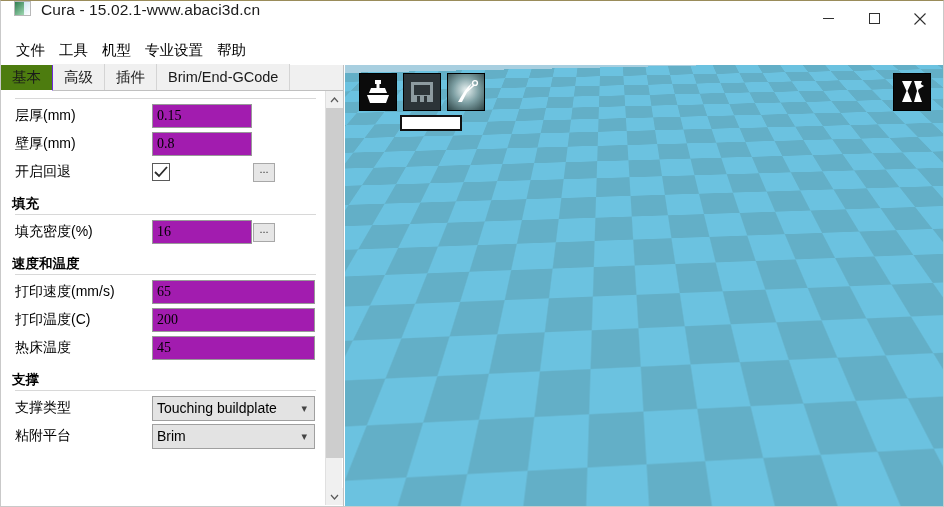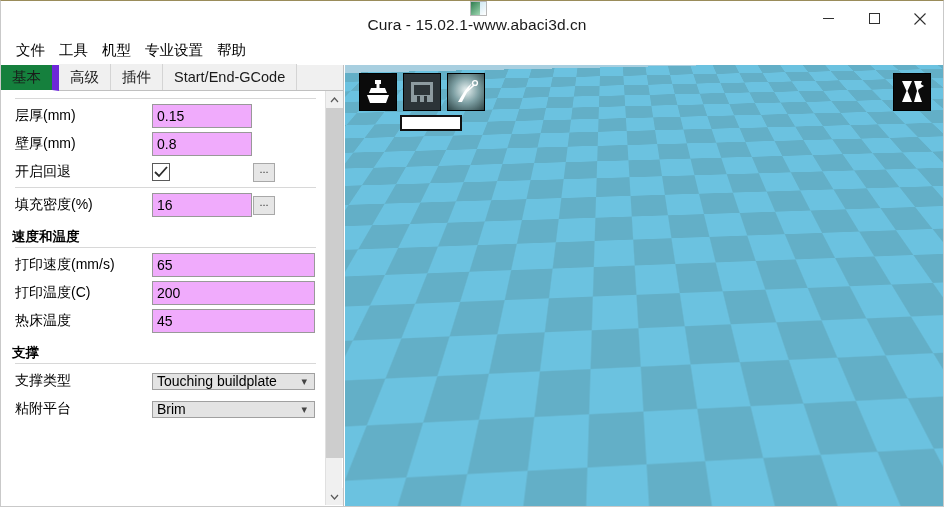--- a/index.html
+++ b/index.html
@@ -19,21 +19,21 @@
     border-right: 1px solid #c9c9c9;
     border-bottom: 1px solid #c9c9c9;
     overflow: hidden;
   }
 
   
   .titlebar {
     position: absolute; top: 0; left: 0;
     width: 942px; height: 35px;
     background: #ffffff;
-    display: flex; align-items: center; flex-direction: column;
+    display: flex; align-items: flex-start;
   }
   .app-icon {
     width: 17px; height: 15px;
     margin-left: 13px;
     background: #f2f2f2;
     border: 1px solid #b8b8b8;
     display: flex;
     overflow: hidden;
   }
   .app-icon .c1 { width: 9px; background: linear-gradient(135deg,#2f7d4f,#9fd8b2); }
@@ -93,24 +93,24 @@
     height: 26px;
     padding: 0 11px;
     display: flex; align-items: center;
     font-size: 14.5px;
     color: #1a1a1a;
     background: #f0f0f0;
     border-right: 1px solid #d4d4d4;
     white-space: nowrap;
   }
   .tab.active {
-    background: #15803d;
+    background: #4d7c0f;
     border-bottom: 1px solid #ffffff;
     margin-bottom: -1px;
-    border-right: 7px solid #6d28d9;
+    border-right: 1px solid #6d28d9;
   }
 
   
   .settings-scroll {
     position: relative;
     height: 414px;
     overflow: hidden;
     background: #ffffff;
   }
   .settings-inner {
@@ -147,26 +147,26 @@
   .row-ctl {
     position: absolute;
     left: 151px;
   }
   .row { position: relative; }
 
   .txtbox {
     width: 100px;
     height: 24px;
     border: 1px solid #999999;
-    background: #f0abfc;
+    background: #a21caf;
     font-size: 14px;
     color: #000;
     padding: 0 4px;
     line-height: 22px;
-    font-family: Liberation Sans, sans-serif;
+    font-family: Liberation Serif, serif;
     display: block;
   }
   .txtbox.wide { width: 163px; }
 
   .chk {
     width: 18px; height: 18px;
     border: 1px solid #5a5a5a;
     background: #ffffff;
     display: flex; align-items: center; justify-content: center;
   }
@@ -179,21 +179,21 @@
     background: #e6e6e6;
     border: 1px solid #a8a8a8;
     font-size: 11px;
     color: #333;
     display: flex; align-items: center; justify-content: center;
     line-height: 6px;
     padding-bottom: 6px;
   }
 
   .combo {
-    width: 163px; height: 17px;
+    width: 163px; height: 25px;
     background: #e3e3e3;
     border: 1px solid #a0a0a0;
     display: flex; align-items: center;
     padding: 0 4px;
     font-size: 14px;
     color: #000;
     justify-content: space-between;
   }
   .combo .cv { white-space: nowrap; }
   .combo .ca { color: #444; font-size: 11px; margin-right: 3px; }
@@ -344,21 +344,21 @@
       <div class="tab active">
         <span>基本</span>
       </div>
       <div class="tab">
         <span>高级</span>
       </div>
       <div class="tab">
         <span>插件</span>
       </div>
       <div class="tab">
-        <span>Start/End-GCode</span>
+        <span>Brim/End-GCode</span>
       </div>
     </div>
 
     <div class="settings-scroll">
       <div class="settings-inner">
 
         <div class="group-rule"></div>
 
         <div class="row">
           <span class="row-label">层厚(mm)</span>
@@ -379,20 +379,21 @@
           <span class="row-ctl">
             <span class="chk">
               <svg width="14" height="12" viewBox="0 0 14 12">
                 <polyline points="1,6 5,10 13,1" fill="none" stroke="#2b2b2b" stroke-width="1.8"></polyline>
               </svg>
             </span>
           </span>
           <span class="dots-btn">...</span>
         </div>
 
+        <div class="group-title">填充</div>
         <div class="group-rule"></div>
 
 
         <div class="row">
           <span class="row-label">填充密度(%)</span>
           <span class="row-ctl">
             <span class="txtbox">16</span>
           </span>
           <span class="dots-btn">...</span>
         </div>

